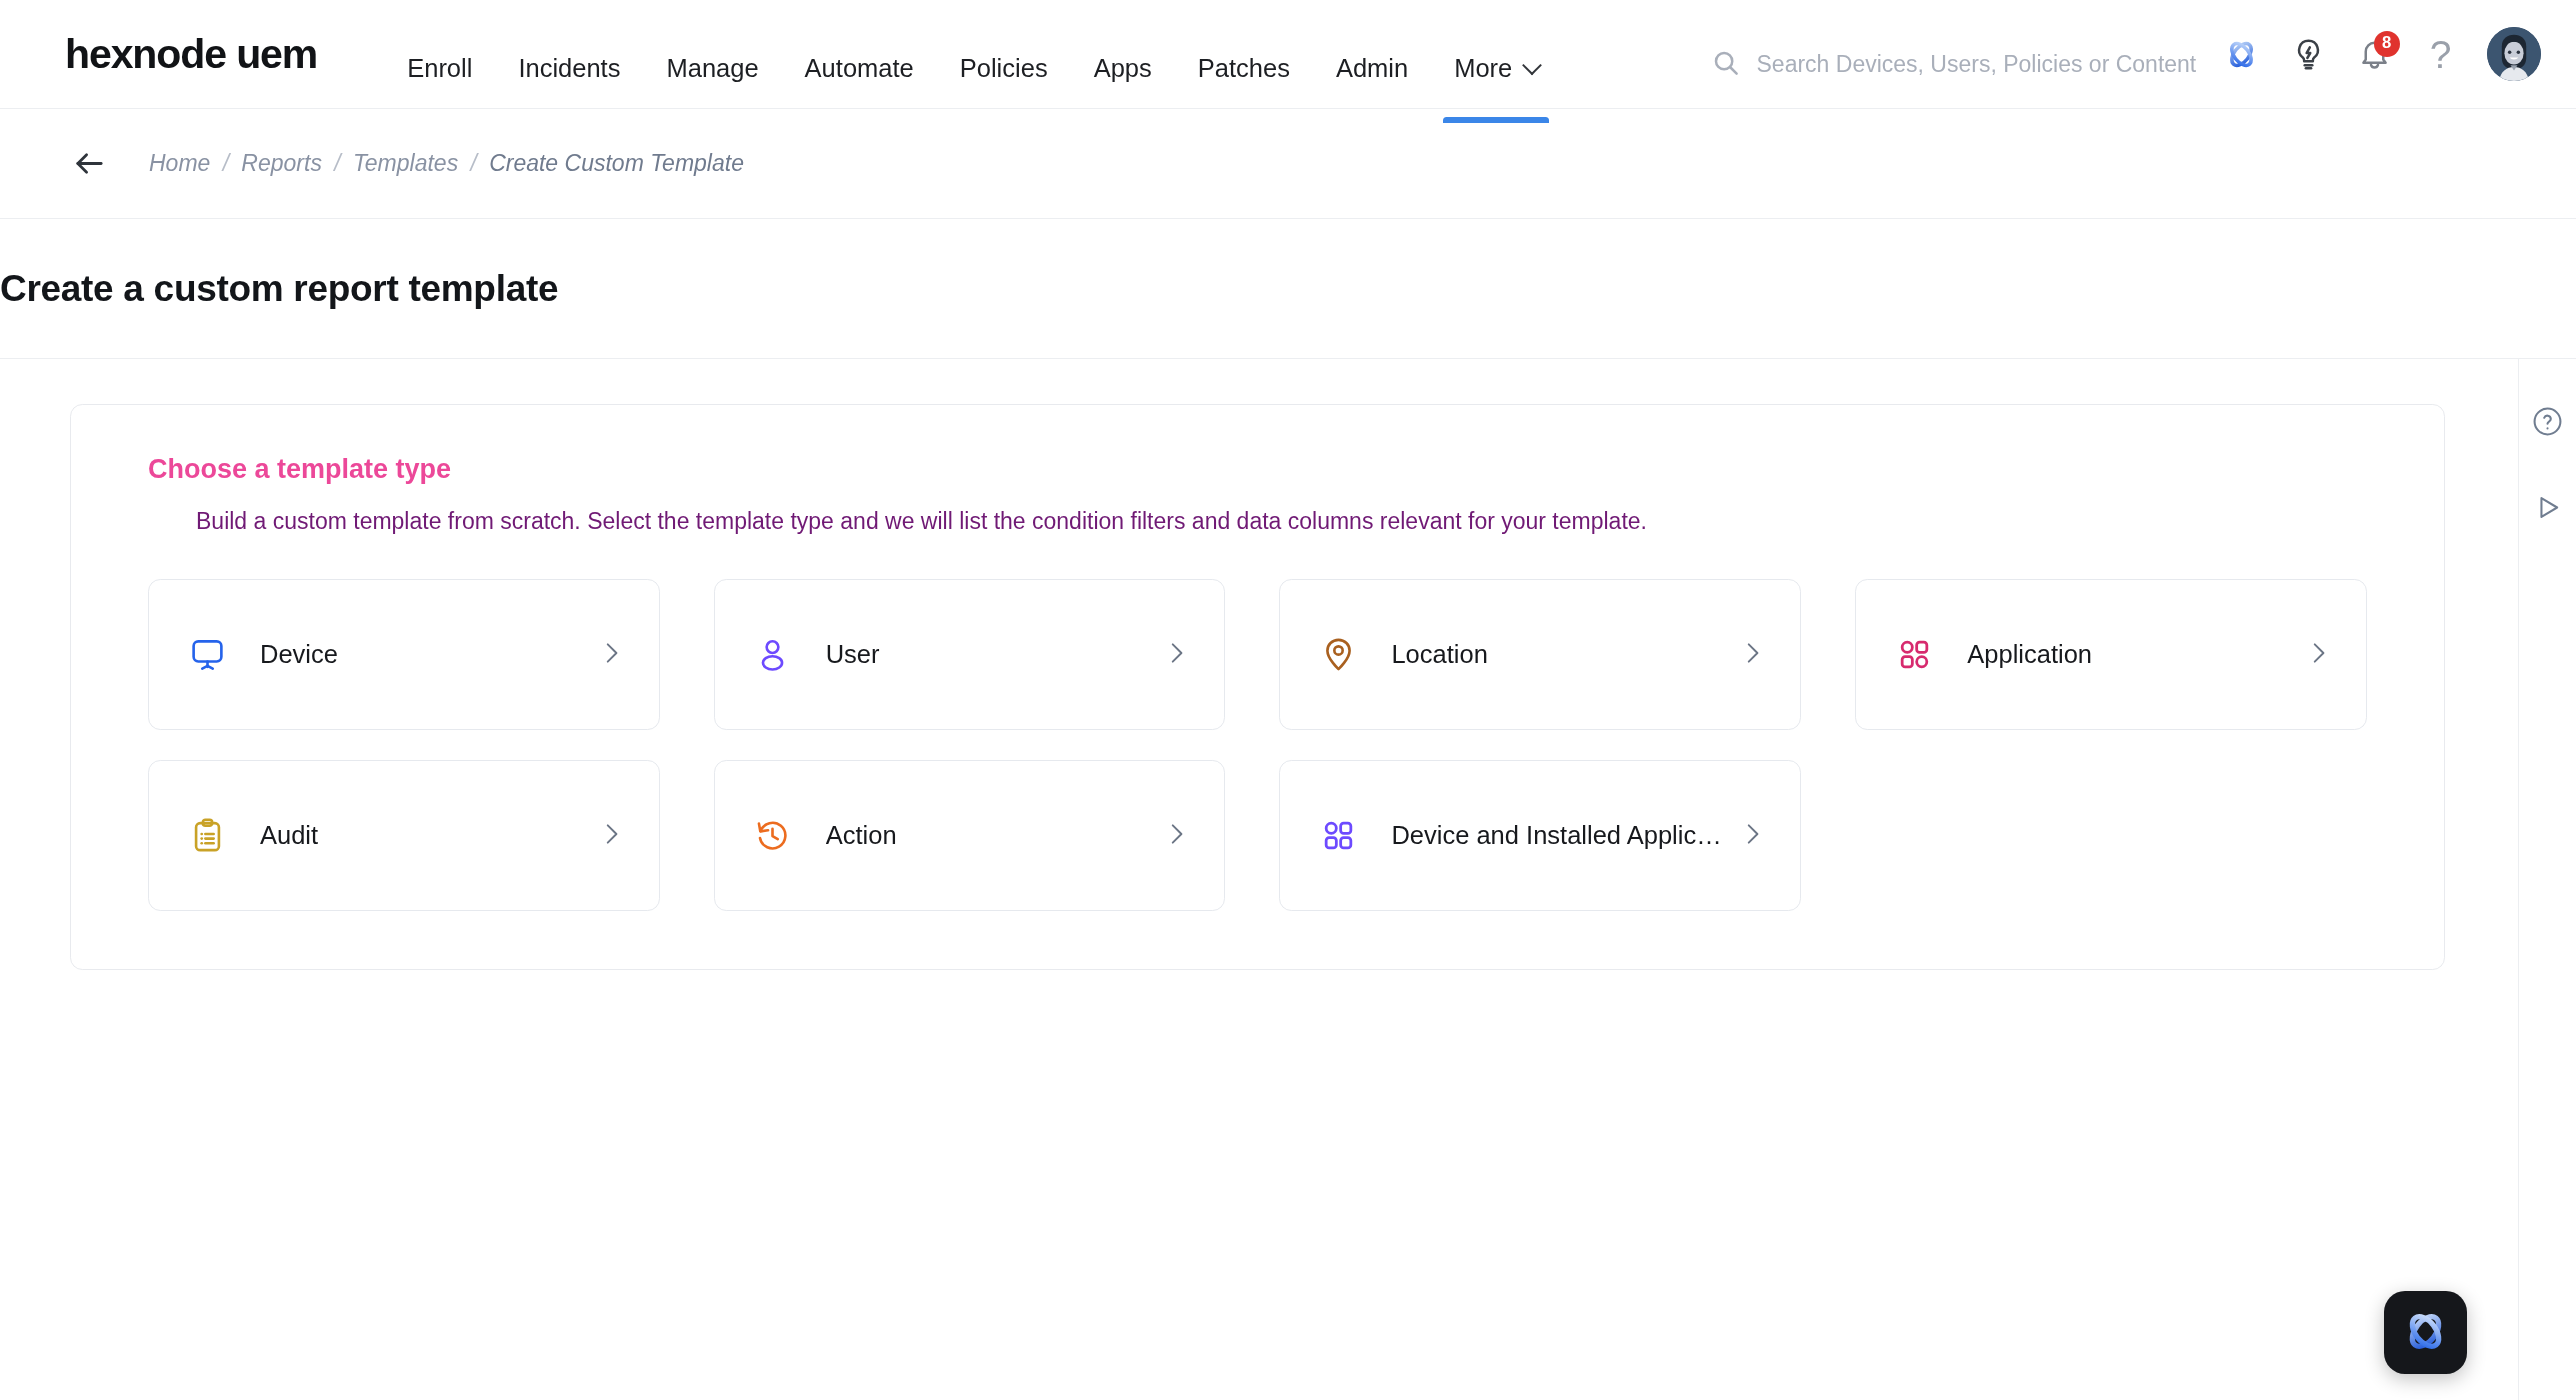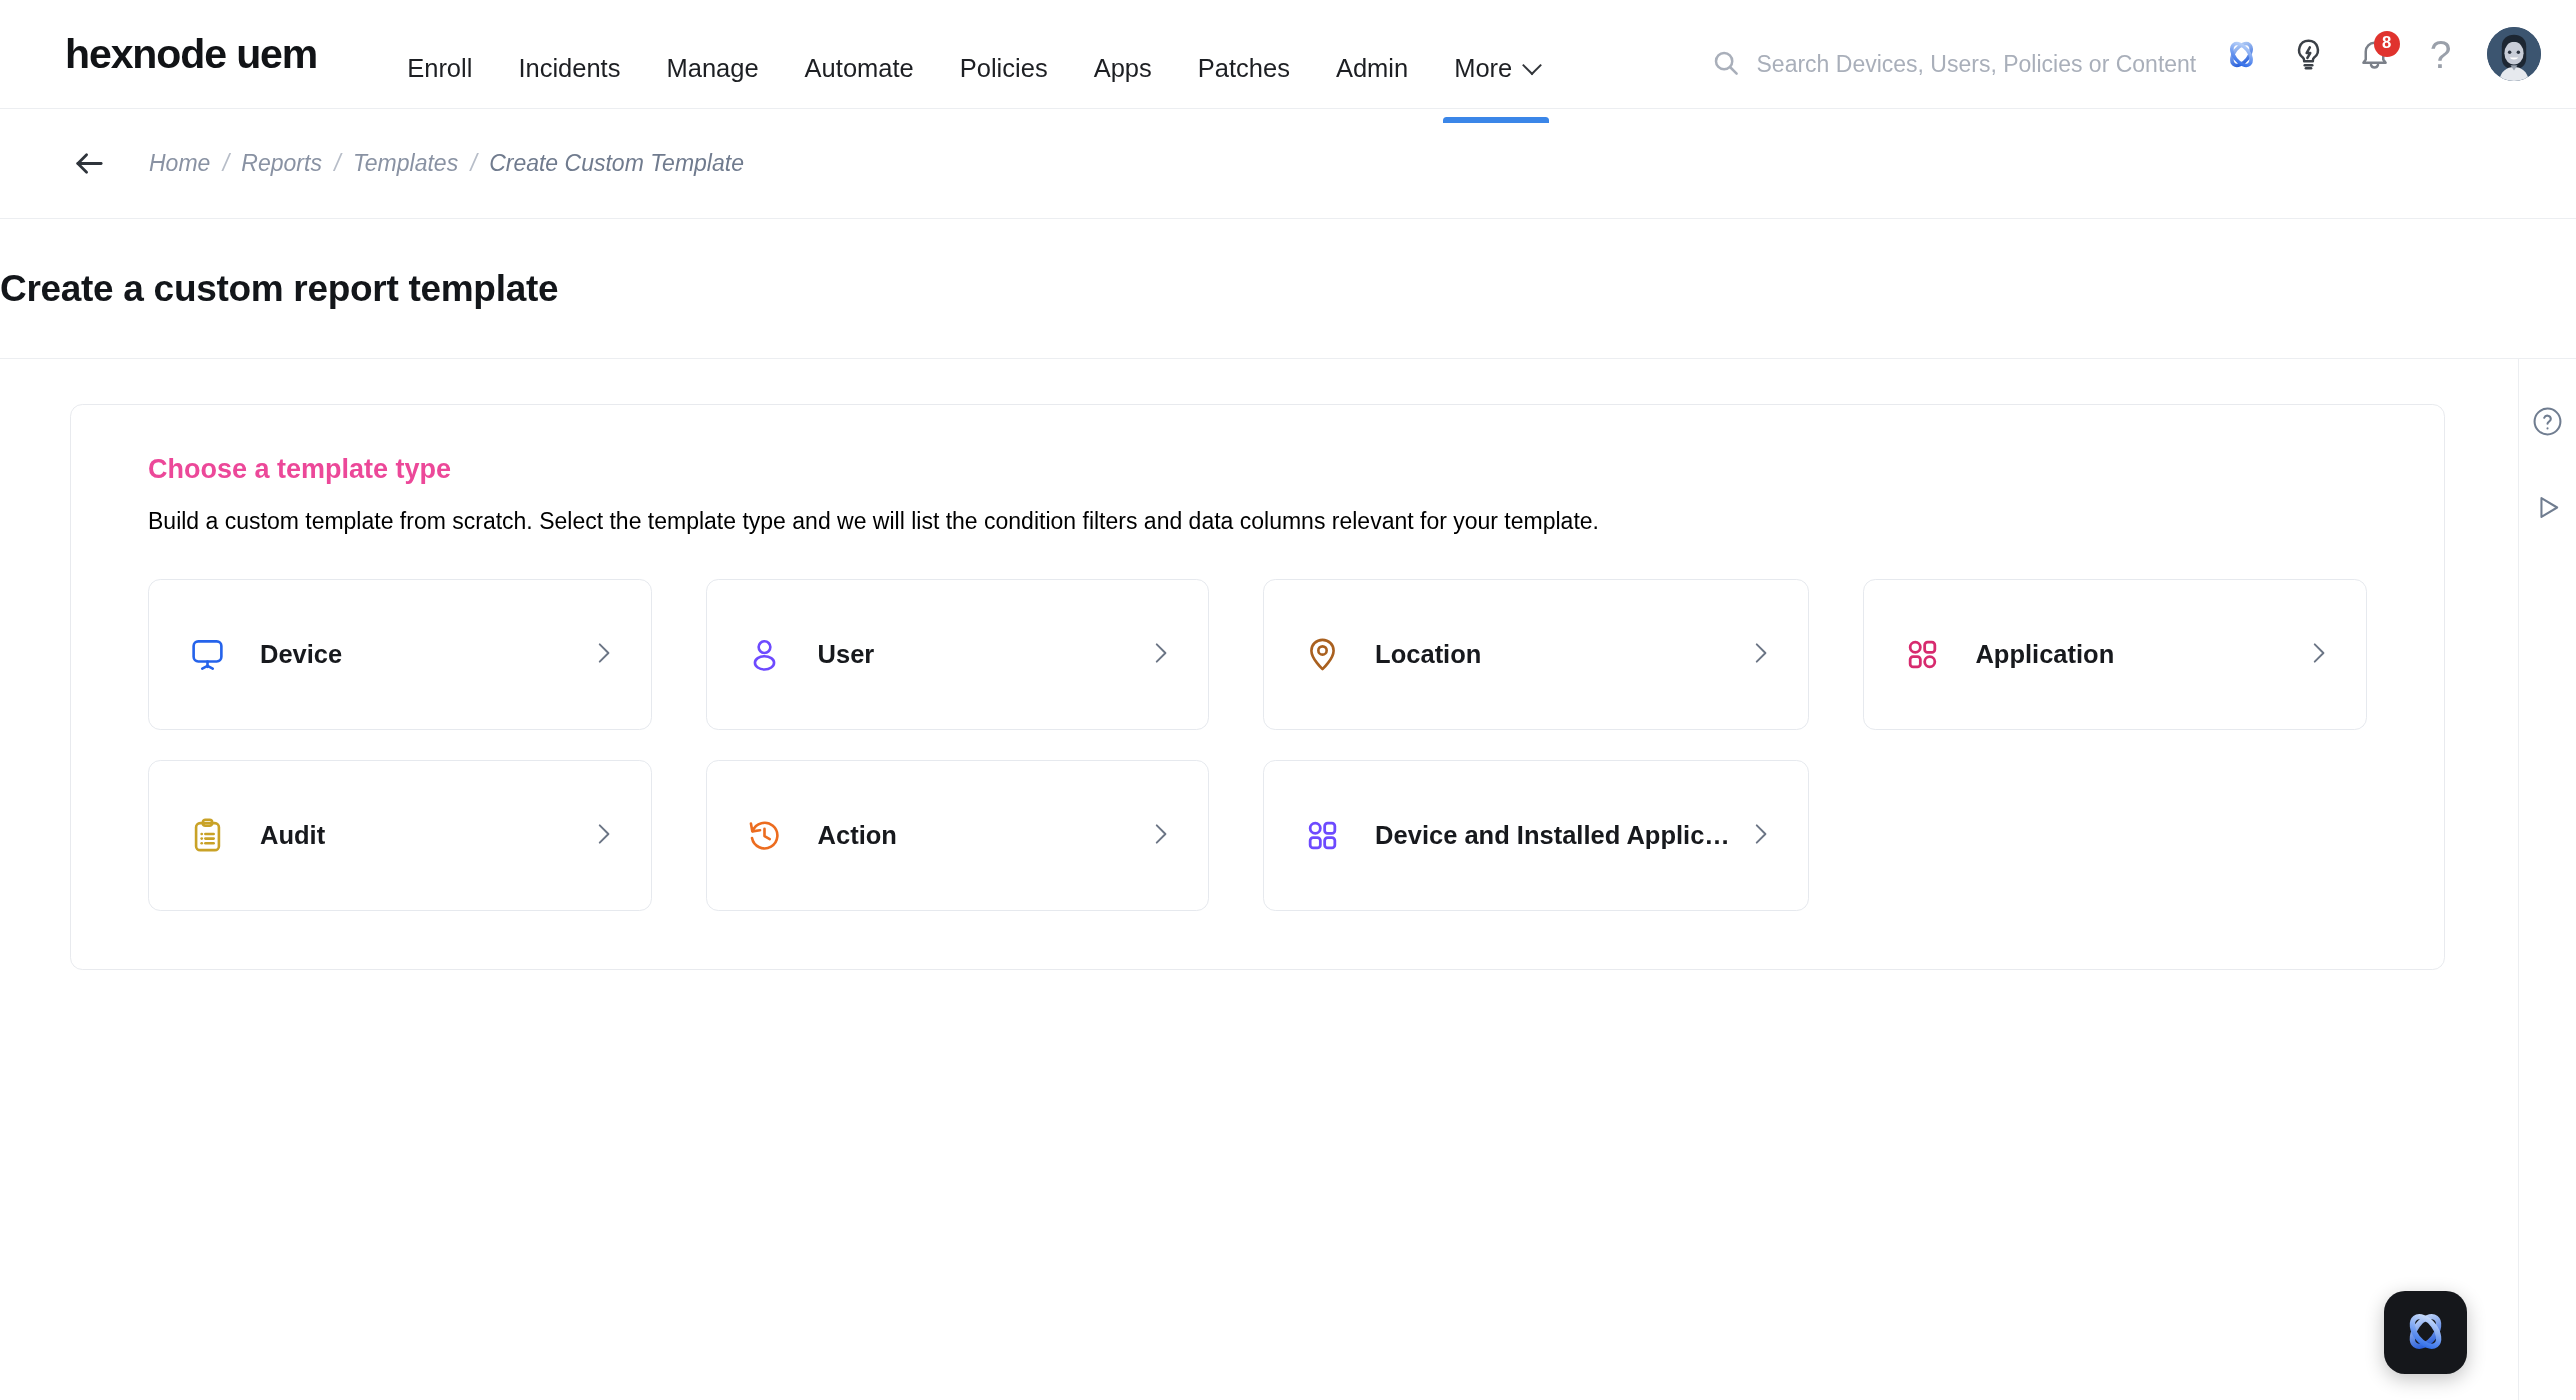--- a/index.html
+++ b/index.html
@@ -179,41 +179,41 @@
     padding: 49px 77px 58px 77px;
   }
   .panel-title {
     font-size: 27px;
     font-weight: 700;
     color: #ec4899;
     margin-bottom: 23px;
   }
   .panel-desc {
     font-size: 23px;
-    color: #000000;
+    color: #701a75;
     margin-bottom: 44px;
+    margin-left: 48px;
   }
 
   .grid {
     display: grid;
     grid-template-columns: repeat(4, 1fr);
     column-gap: 54px;
     row-gap: 30px;
   }
   .opt-card {
     height: 151px;
     border: 1.8px solid #e6e9ee;
     border-radius: 12.3px;
     background: #fff;
     display: flex;
     align-items: center;
     padding: 0 35px 0 37px;
     cursor: pointer;
     transition: box-shadow .12s, border-color .12s;
-    font-weight: bold;
   }
   .opt-ico {
     width: 42px; height: 42px;
     flex: none;
     display: flex; align-items: center; justify-content: center;
     margin-right: 32px;
   }
   .opt-label {
     font-size: 25.5px;
     color: #17191d;

